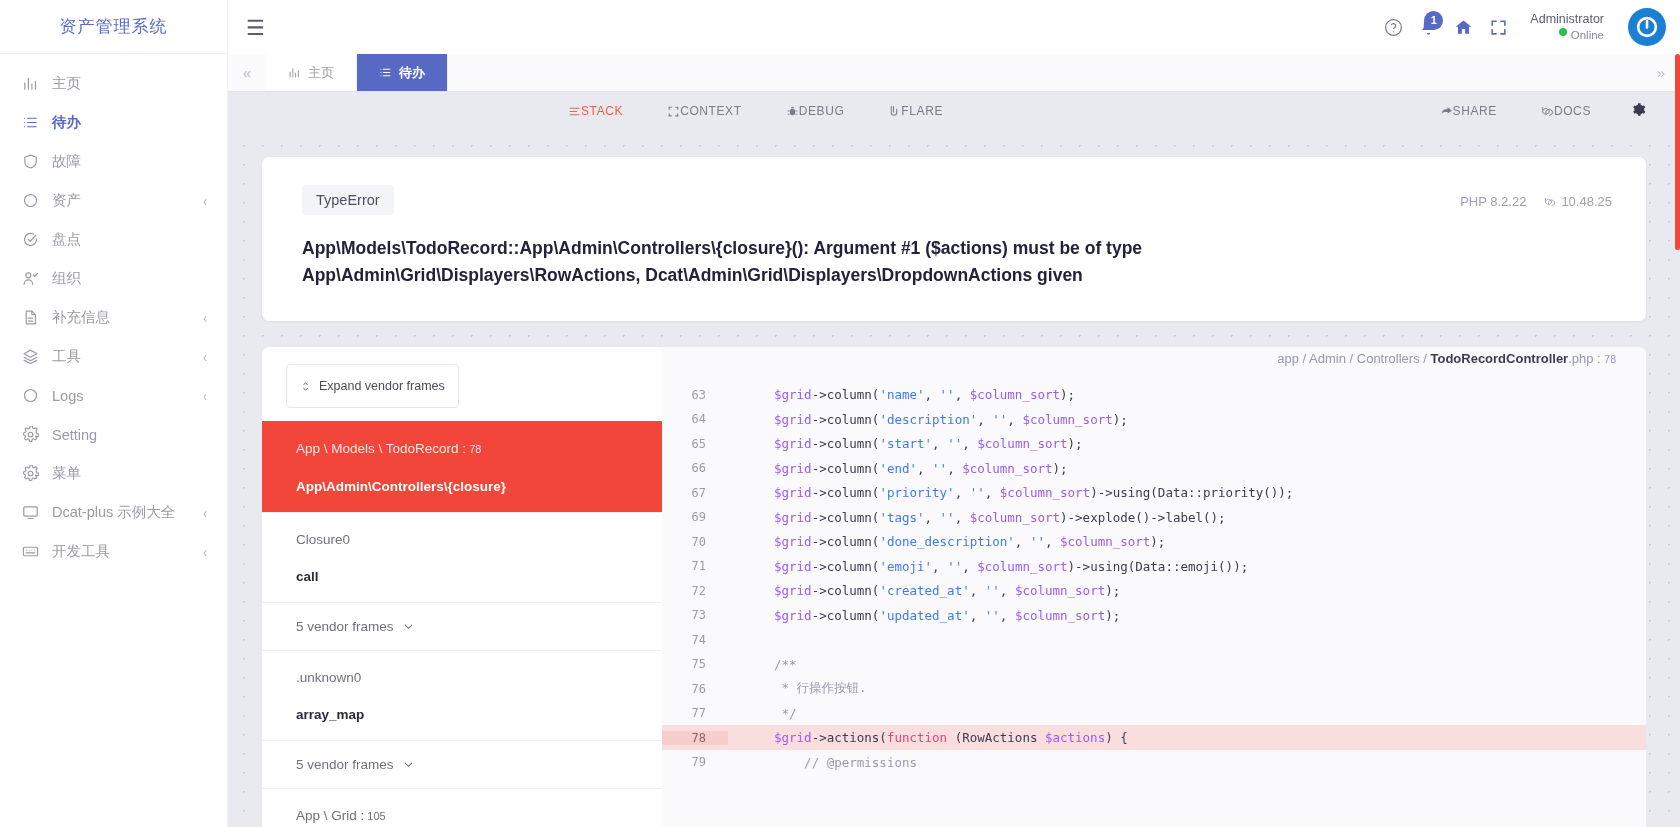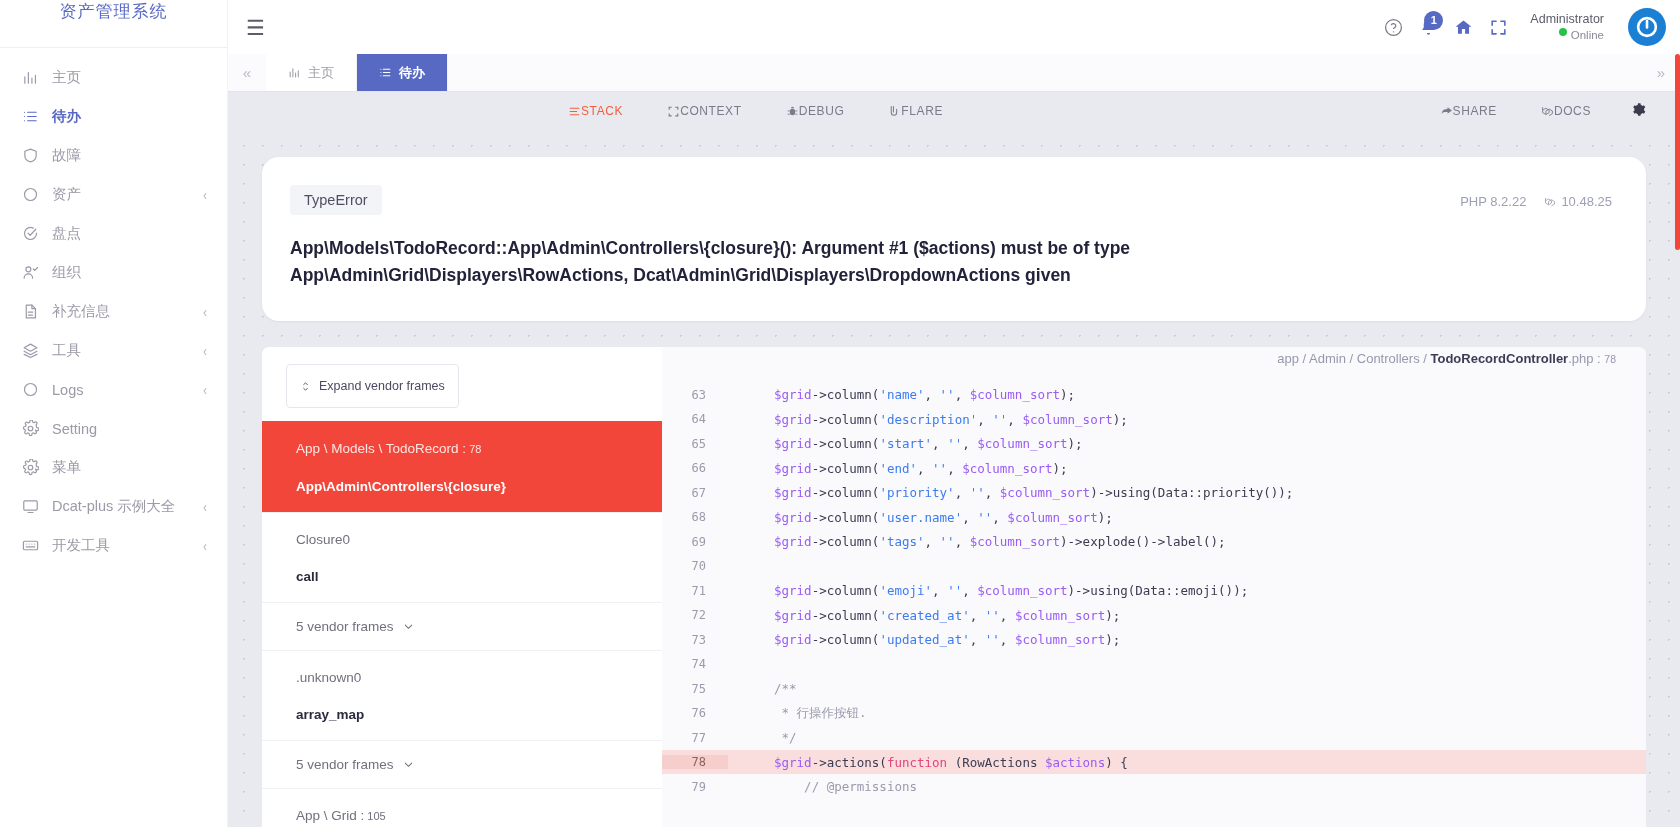--- a/index.html
+++ b/index.html
@@ -12,22 +12,22 @@
   .app { position: relative; width: 1680px; height: 827px; display: flex; }
 
   
   .sidebar {
     width: 228px; height: 827px;
     background: #fff;
     flex: 0 0 228px;
     border-right: 1px solid #f2f2f5;
   }
   .brand {
-    height: 48px;
-    display: flex; align-items: flex-start; justify-content: center;
+    height: 54px;
+    display: flex; align-items: center; justify-content: center;
     border-bottom: 1px solid #eeeef3;
   }
   .brand-text {
     color: #5869c4; font-size: 17px; letter-spacing: 1px; font-weight: 400;
   }
   .nav { padding-top: 10px; }
   .nav-item {
     display: flex; align-items: center;
     height: 39px; padding: 0 20px 0 22px;
     color: #9a9aa8; font-size: 14.5px;
@@ -127,22 +127,22 @@
     background-color: #e9eaf0;
     background-image: radial-gradient(#ccccd8 1px, transparent 1px);
     background-size: 19px 19px;
     background-position: 6px 6px;
     padding: 27px 34px 0 34px;
     overflow: hidden;
   }
 
   
   .err-card {
-    background: #fff; border-radius: 17px;
-    padding: 28px 34px 32px 28px;
+    background: #fff; border-radius: 7px;
+    padding: 28px 34px 32px 40px;
     box-shadow: 0 1px 3px rgba(0,0,0,.05);
     position: relative;
   }
   .err-top { display: flex; align-items: flex-start; }
   .err-chip {
     background: #f3f4f8; color: #4f4f63;
     font-size: 14.5px; padding: 7px 14px; border-radius: 4px;
   }
   .err-meta {
     margin-left: auto; display: flex; align-items: center; gap: 18px;
@@ -596,29 +596,26 @@
               </div>
               <div class="cl">
                 <div class="gut">66</div>
                 <div class="src"><span class="k-var">$grid</span><span class="k-pl">-&gt;column(</span><span class="k-str">'end'</span><span class="k-pl">, </span><span class="k-str">''</span><span class="k-pl">, </span><span class="k-var">$column_sort</span><span class="k-pl">);</span></div>
               </div>
               <div class="cl">
                 <div class="gut">67</div>
                 <div class="src"><span class="k-var">$grid</span><span class="k-pl">-&gt;column(</span><span class="k-str">'priority'</span><span class="k-pl">, </span><span class="k-str">''</span><span class="k-pl">, </span><span class="k-var">$column_sort</span><span class="k-pl">)-&gt;using(Data::priority());</span></div>
               </div>
               <div class="cl">
-                <div class="gut">68</div>
-                <div class="src"><span class="k-var">$grid</span><span class="k-pl">-&gt;column(</span><span class="k-str">'user.name'</span><span class="k-pl">, </span><span class="k-str">''</span><span class="k-pl">, </span><span class="k-var">$column_sort</span><span class="k-pl">);</span></div>
-              </div>
-              <div class="cl">
                 <div class="gut">69</div>
                 <div class="src"><span class="k-var">$grid</span><span class="k-pl">-&gt;column(</span><span class="k-str">'tags'</span><span class="k-pl">, </span><span class="k-str">''</span><span class="k-pl">, </span><span class="k-var">$column_sort</span><span class="k-pl">)-&gt;explode()-&gt;label();</span></div>
               </div>
               <div class="cl">
                 <div class="gut">70</div>
+                <div class="src"><span class="k-var">$grid</span><span class="k-pl">-&gt;column(</span><span class="k-str">'done_description'</span><span class="k-pl">, </span><span class="k-str">''</span><span class="k-pl">, </span><span class="k-var">$column_sort</span><span class="k-pl">);</span></div>
               </div>
               <div class="cl">
                 <div class="gut">71</div>
                 <div class="src"><span class="k-var">$grid</span><span class="k-pl">-&gt;column(</span><span class="k-str">'emoji'</span><span class="k-pl">, </span><span class="k-str">''</span><span class="k-pl">, </span><span class="k-var">$column_sort</span><span class="k-pl">)-&gt;using(Data::emoji());</span></div>
               </div>
               <div class="cl">
                 <div class="gut">72</div>
                 <div class="src"><span class="k-var">$grid</span><span class="k-pl">-&gt;column(</span><span class="k-str">'created_at'</span><span class="k-pl">, </span><span class="k-str">''</span><span class="k-pl">, </span><span class="k-var">$column_sort</span><span class="k-pl">);</span></div>
               </div>
               <div class="cl">

